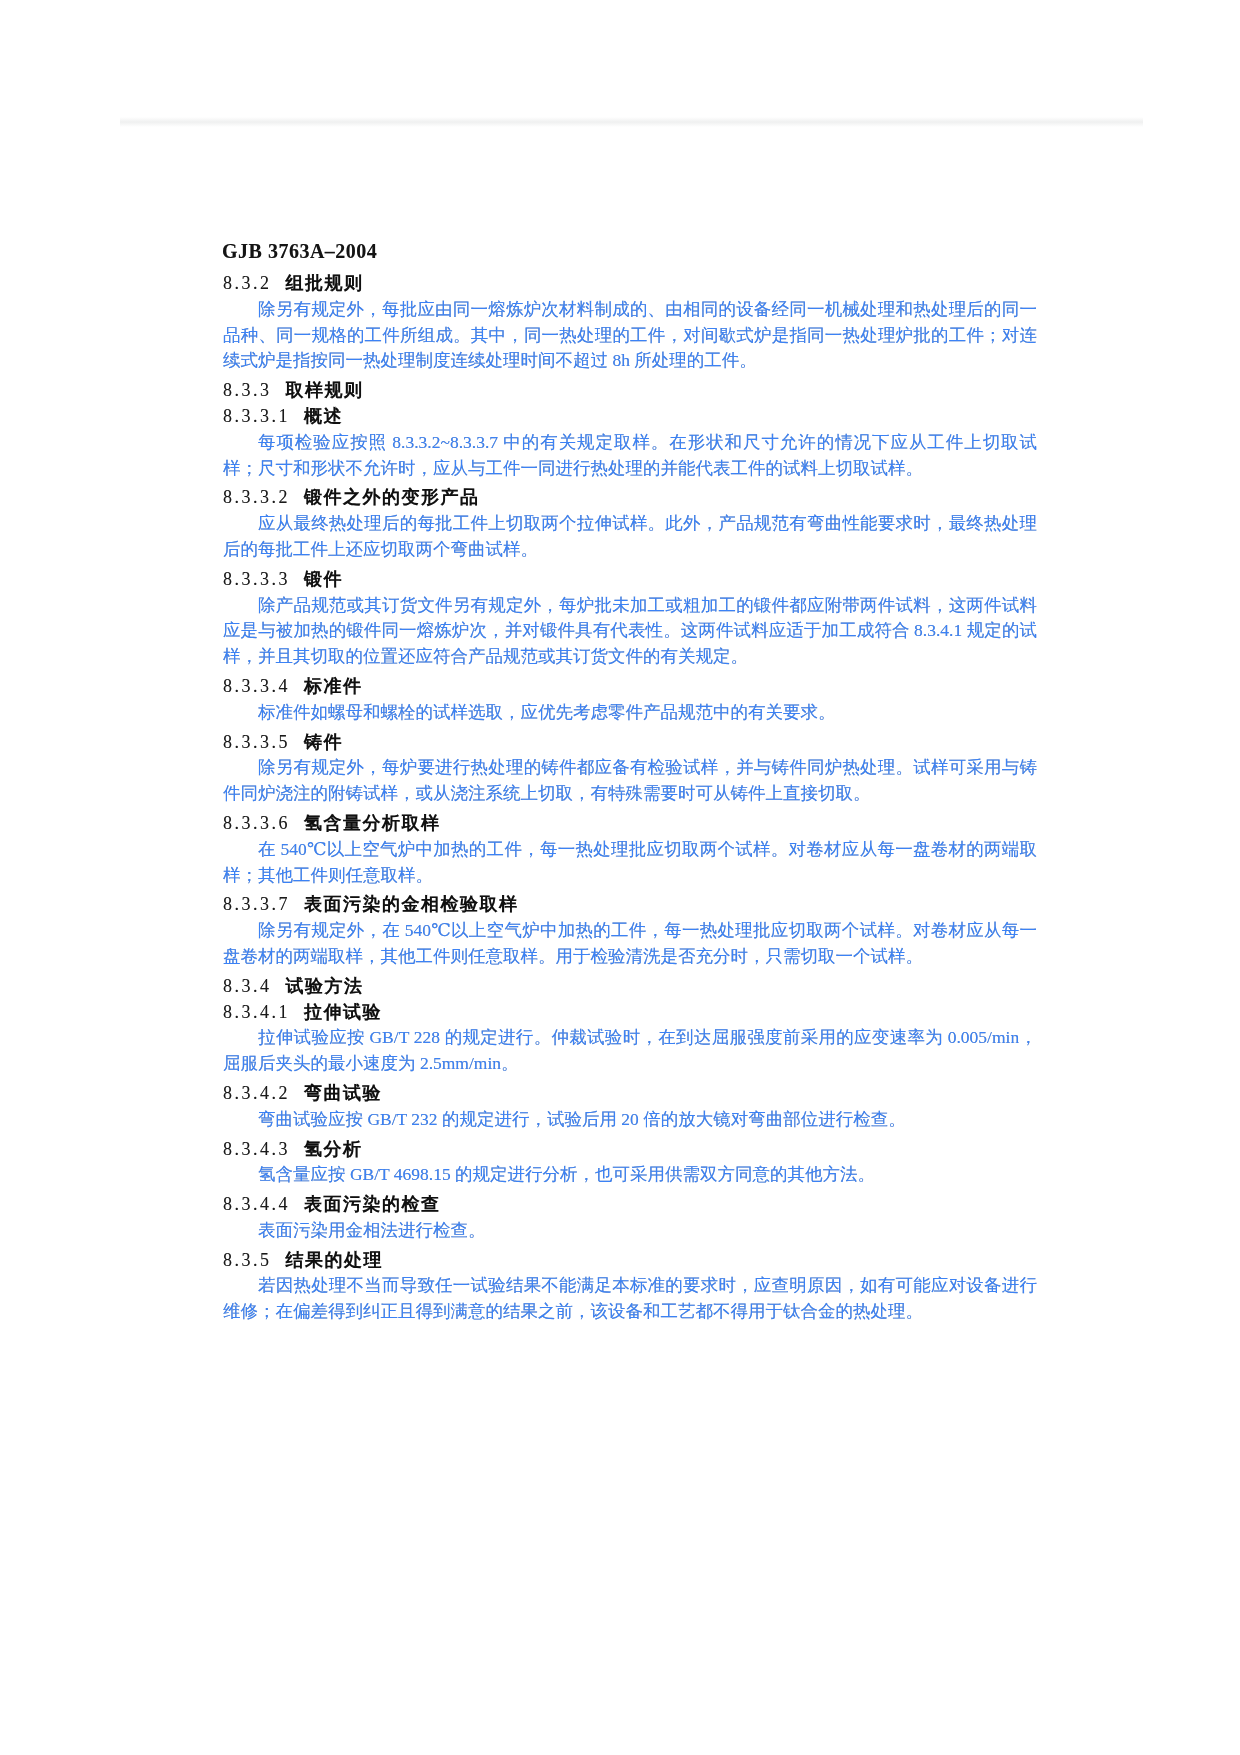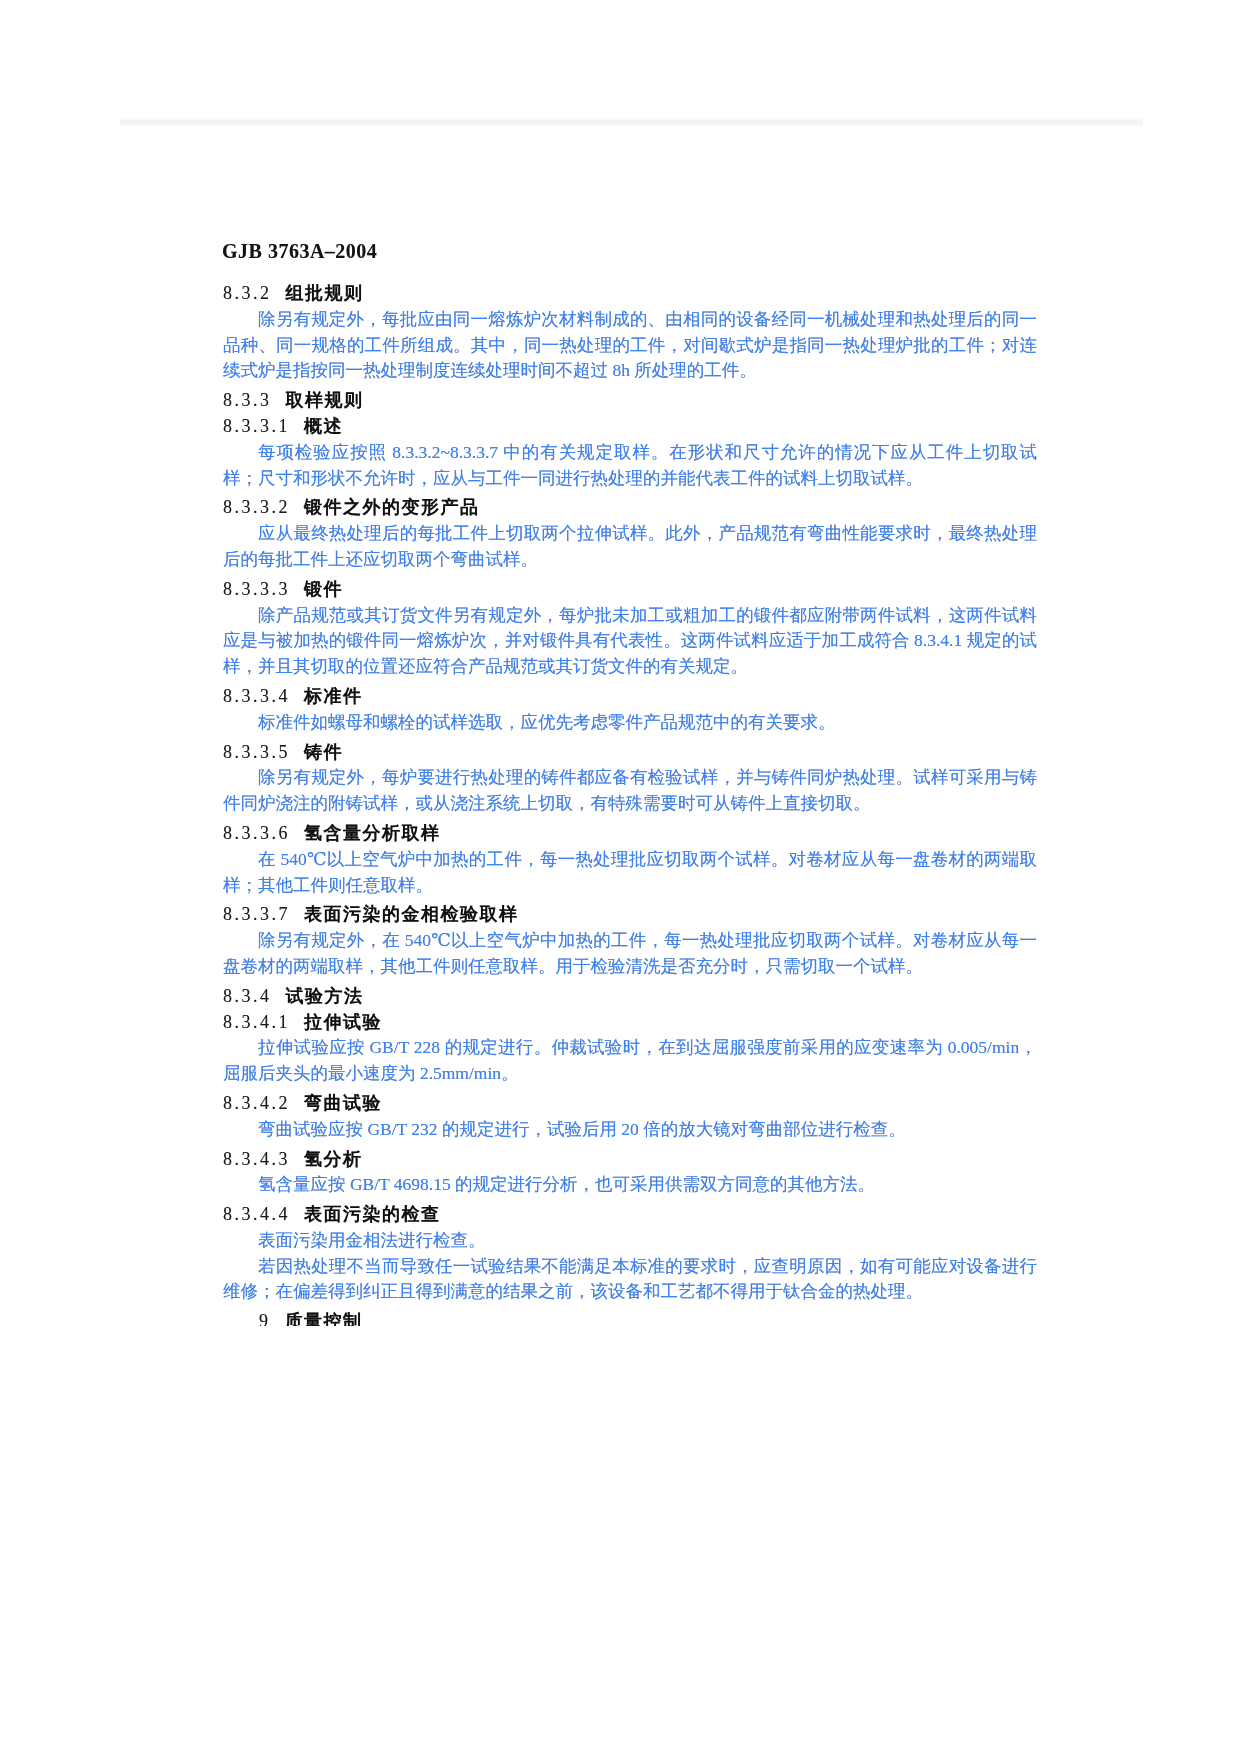--- a/index.html
+++ b/index.html
@@ -21,21 +21,21 @@
   .band.bottom{left:116px;top:1550px;width:1023px;height:10px;}
 
   .doc-code{
     position:absolute;left:222px;top:240px;
     font-family:"Liberation Serif","DejaVu Serif",serif;
     font-weight:700;font-size:20px;letter-spacing:.5px;color:#141414;
     text-shadow:0 0 .6px rgba(0,0,0,.4);
   }
 
   .content{
-    position:absolute;left:223px;top:281px;width:814px;
+    position:absolute;left:223px;top:271px;width:814px;
     color:#1d1d1d;
     text-shadow:0 0 .6px rgba(0,0,0,.35);
   }
   .h{
     font-size:18px;line-height:25.8px;white-space:nowrap;
   }
   .h .num{
     font-family:"Liberation Serif","DejaVu Serif",serif;
     font-weight:400;letter-spacing:2.5px;margin-right:14px;color:#1a1a1a;
   }
@@ -88,20 +88,21 @@
     <p class="body">除另有规定外，在 540℃以上空气炉中加热的工件，每一热处理批应切取两个试样。对卷材应从每一盘卷材的两端取样，其他工件则任意取样。用于检验清洗是否充分时，只需切取一个试样。</p>
     <div class="h"><span class="num">8.3.4</span><span class="ttl">试验方法</span></div>
     <div class="h"><span class="num">8.3.4.1</span><span class="ttl">拉伸试验</span></div>
     <p class="body">拉伸试验应按 GB/T 228 的规定进行。仲裁试验时，在到达屈服强度前采用的应变速率为 0.005/min，屈服后夹头的最小速度为 2.5mm/min。</p>
     <div class="h"><span class="num">8.3.4.2</span><span class="ttl">弯曲试验</span></div>
     <p class="body">弯曲试验应按 GB/T 232 的规定进行，试验后用 20 倍的放大镜对弯曲部位进行检查。</p>
     <div class="h"><span class="num">8.3.4.3</span><span class="ttl">氢分析</span></div>
     <p class="body">氢含量应按 GB/T 4698.15 的规定进行分析，也可采用供需双方同意的其他方法。</p>
     <div class="h"><span class="num">8.3.4.4</span><span class="ttl">表面污染的检查</span></div>
     <p class="body">表面污染用金相法进行检查。</p>
+    <div class="h"><span class="num">8.3.5</span><span class="ttl">结果的处理</span></div>
     <p class="body">若因热处理不当而导致任一试验结果不能满足本标准的要求时，应查明原因，如有可能应对设备进行维修；在偏差得到纠正且得到满意的结果之前，该设备和工艺都不得用于钛合金的热处理。</p>
     <div class="h mt-lg"><span class="num">9</span><span class="ttl">质量控制</span></div>
     <div class="h mt-md"><span class="num">9.1</span><span class="ttl">表面污染</span></div>
     <div class="h"><span class="num">9.1.1</span><span class="ttl">概述</span></div>
   </div>
 
   <div class="page-num">12</div>
 </div>
 
 </body></html>

